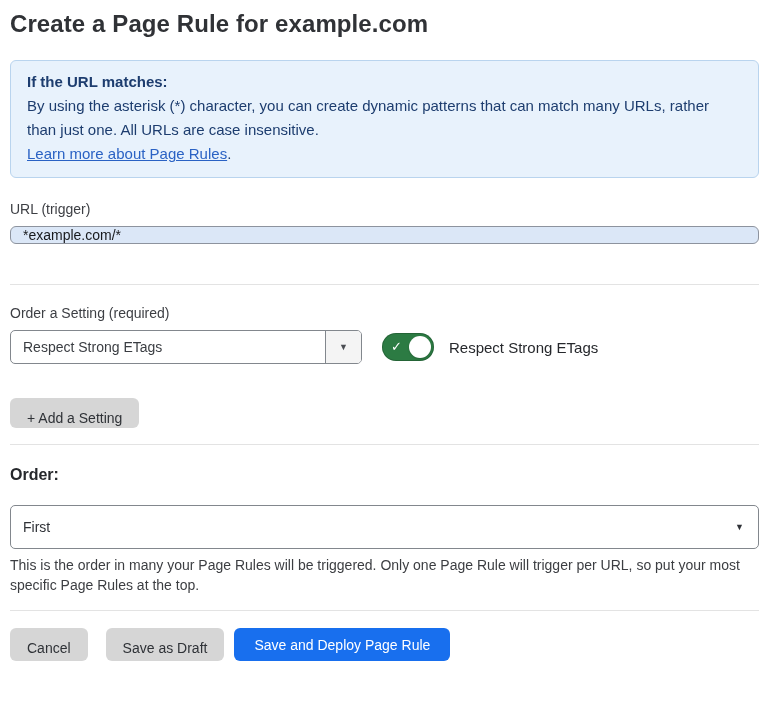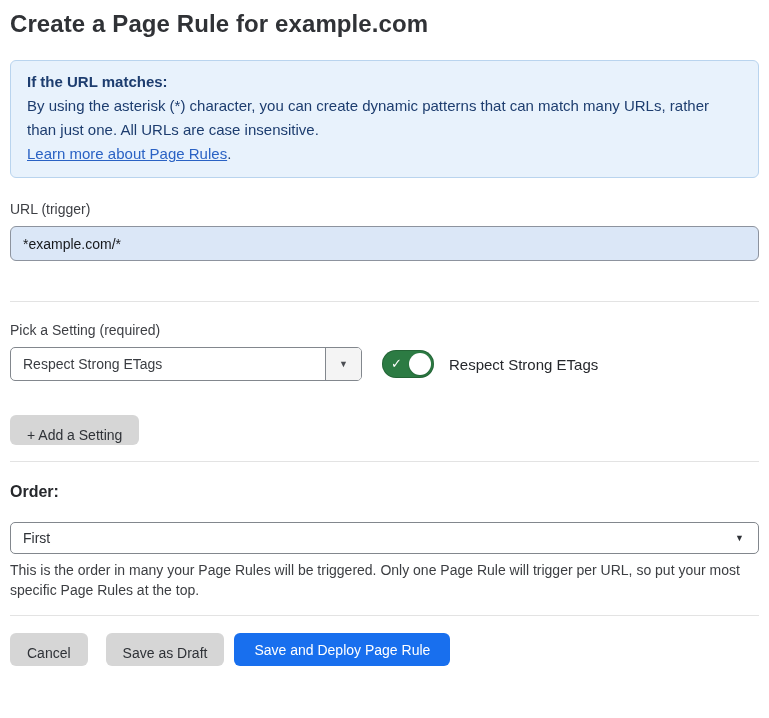--- a/index.html
+++ b/index.html
@@ -40,21 +40,21 @@
   .field-label {
     display: block;
     font-size: 14px;
     color: #3d3f44;
     line-height: 17px;
     margin-bottom: 8px;
   }
 
   .url-input {
     width: 749px;
-    height: 35px;
+    height: 18px;
     background: var(--input-bg, #dbe7f7);
     border: 1px solid #8d939e;
     border-radius: 6px;
     padding: 0 12px;
     font-family: inherit;
     font-size: 14px;
     color: #17191c;
   }
 
   hr.divider {
@@ -145,21 +145,21 @@
   }
   .btn-gray { background: #d6d6d6; color: #2f3237; }
   .btn-primary { background: var(--primary-blue, #186fee); color: #fff; padding: 0 20px; }
   .add-setting-btn { margin-top: 34px; height: 30px; }
 
   .order-select {
     display: flex;
     align-items: center;
     justify-content: space-between;
     width: 749px;
-    height: 32px;
+    height: 44px;
     border: 1px solid #82878d;
     border-radius: 5px;
     background: #fff;
     padding: 0 14px 0 12px;
     cursor: pointer;
   }
   .order-select .select-value { font-size: 14px; color: #2f3237; }
   .order-select .select-chevron { font-size: 9px; color: #2f3237; }
 
   .help-text {
@@ -186,21 +186,21 @@
     <div class="info-body">By using the asterisk (*) character, you can create dynamic patterns that can match many URLs, rather than just one. All URLs are case insensitive.</div>
     <div><a>Learn more about Page Rules</a><span>.</span></div>
   </div>
 
   <label class="field-label">URL (trigger)</label>
   <input class="url-input" type="text" value="*example.com/*" style="">
 
   <hr class="divider d1">
 
 
-  <label class="field-label">Pick a Setting (required)</label>
+  <label class="field-label">Order a Setting (required)</label>
 
   <div class="setting-row">
     <div class="setting-select">
       <span class="select-value">Respect Strong ETags</span>
       <span class="select-arrow">▼</span>
     </div>
     <div class="toggle">
       <span class="toggle-check">✓</span>
       <span class="toggle-knob"></span>
     </div>

